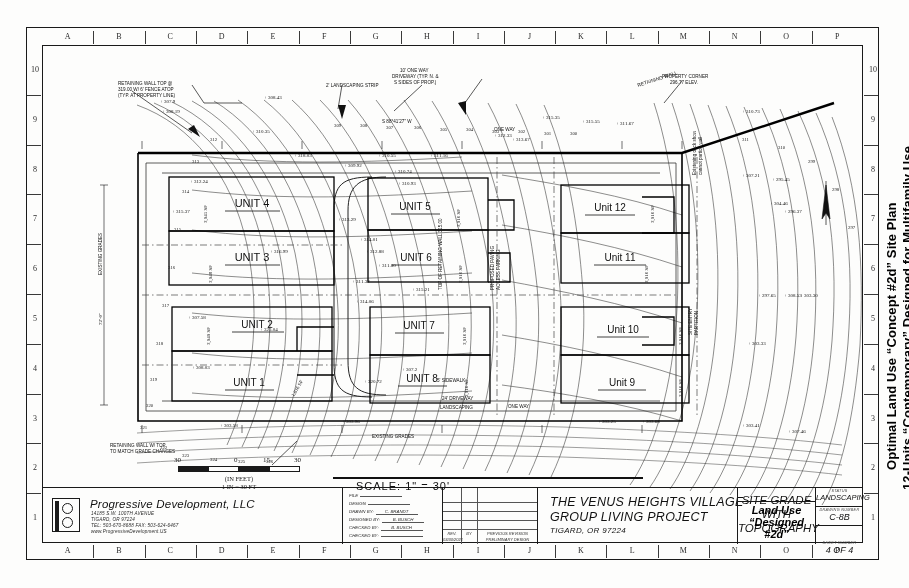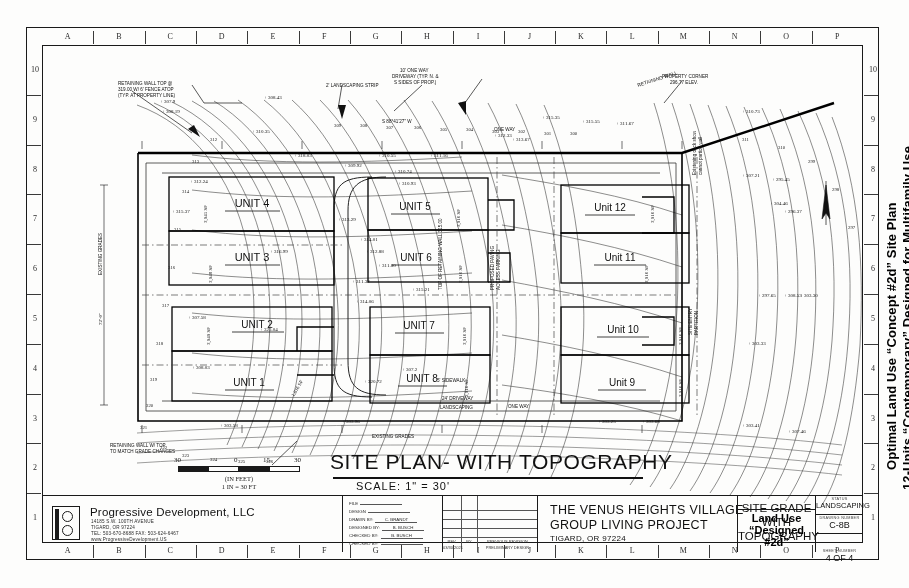--- a/index.html
+++ b/index.html
@@ -87,22 +87,23 @@
   .gscale .cap {
     margin-top: 3px; text-align: center; width: 122px;
     font-family: "Liberation Serif", serif; font-size: 6.5px;
     color: #1a1a1a; line-height: 8px;
   }
 
   
   .tb {
     position: absolute;
     left: 42px; bottom: 45px;
-    width: 821px; height: 48px;
+    width: 821px; height: 56px;
     border-top: 1.2px solid #1a1a1a;
+    font-style: italic;
   }
   .tb-cell {
     position: absolute; top: 0; height: 56px;
     border-left: 1.1px solid #1a1a1a;
   }
   .logo-box {
     position: absolute; left: 10px; top: 10px;
     width: 28px; height: 34px;
     border: 1.6px solid #1a1a1a;
   }
@@ -651,21 +652,20 @@
       </g>
 
       <g stroke="#111" stroke-width="0.6" fill="none">
         <path d="M62,140 L62,360"></path>
         <path d="M58,140 L66,140 M58,360 L66,360"></path>
       </g>
       <text transform="translate(60,280) rotate(-90)" font-size="5" fill="#111" font-family="Liberation Serif, serif">72'-0"</text>
     </svg>
   </div>
 
-  <div class="plan-title">SITE PLAN- WITH TOPOGRAPHY</div>
   <div class="plan-title-rule"></div>
   <div class="plan-scale">SCALE: 1" = 30'</div>
 
   <div class="gscale">
     <div class="bar">
       <div class="seg fill" style="left:0;width:30px"></div>
       <div class="seg" style="left:30px;width:31px"></div>
       <div class="seg fill" style="left:61px;width:30px"></div>
       <div class="seg" style="left:91px;width:31px"></div>
       <div class="num" style="left:-4px">30</div>

